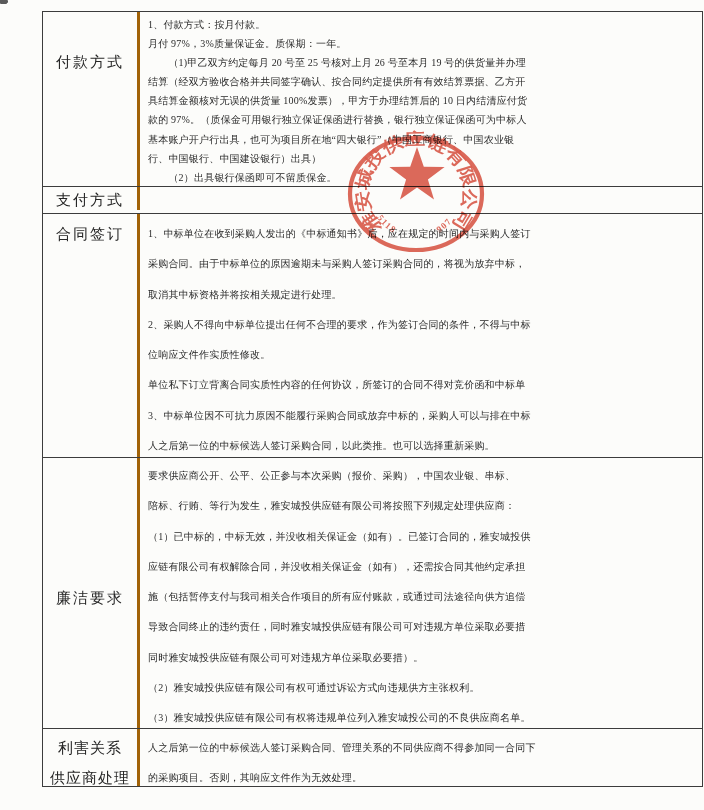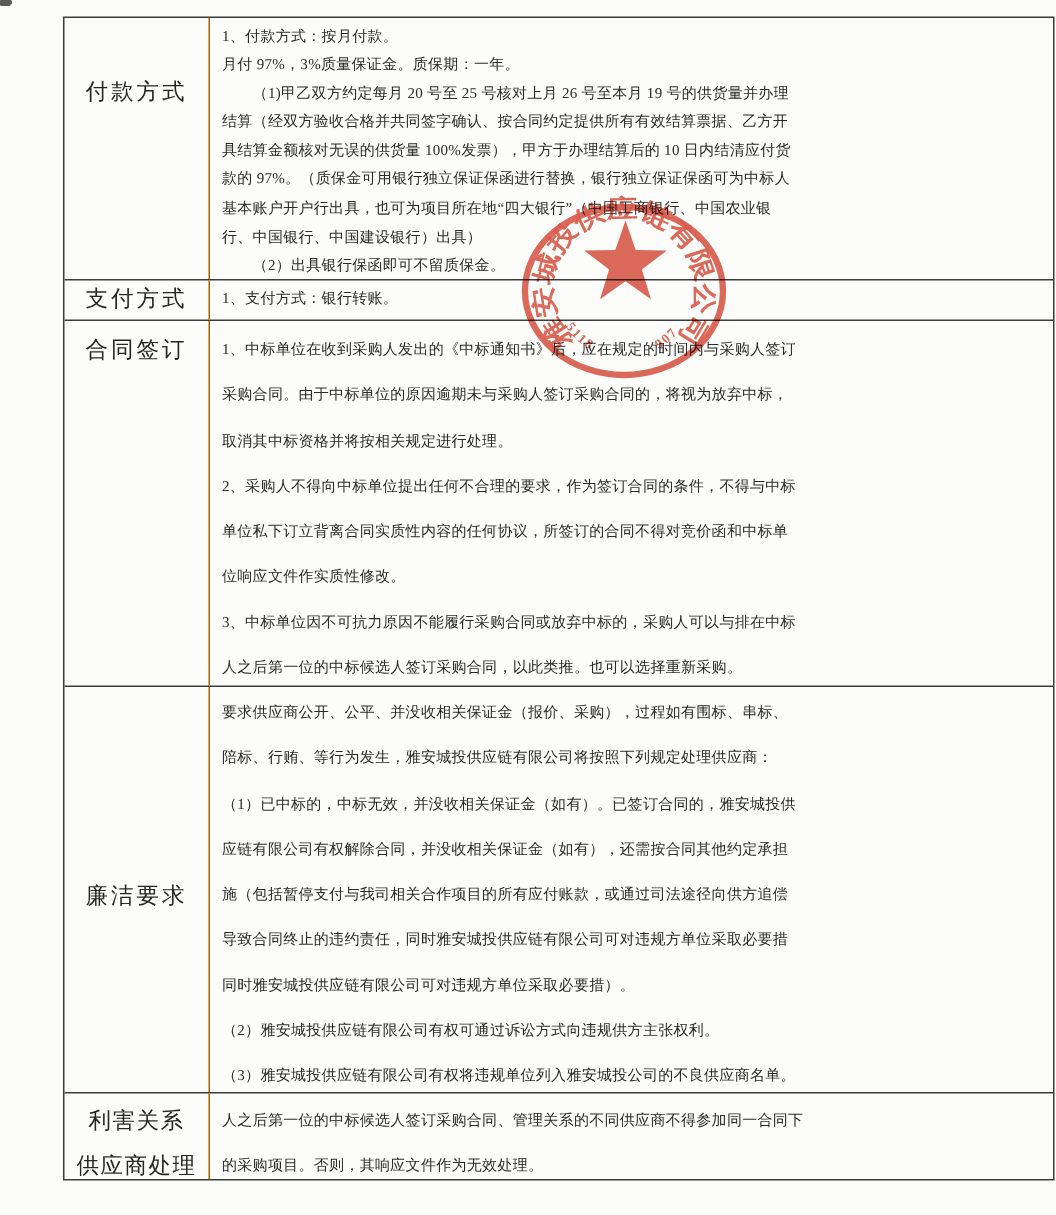--- a/index.html
+++ b/index.html
@@ -10,27 +10,27 @@
     color:#2a2a2a;
   }
   .terms-table {
     position:absolute; left:42px; top:11px; width:659px;
     border:1px solid #3c3c3c; background:transparent;
     box-sizing:content-box;
   }
   .trow { display:flex; border-top:1px solid #3c3c3c; box-sizing:border-box; }
   .trow:first-child { border-top:none; }
   .lcell {
-    flex:none; width:97px; border-right:1px solid #a16207;
+    flex:none; width:97px; border-right:3px solid #a16207;
     text-align:center; font-size:15px; letter-spacing:2px;
     line-height:20px; box-sizing:border-box; color:#262626;
   }
   .ccell { flex:1; padding:0 4px 0 8px; overflow:hidden; box-sizing:border-box; }
   .tline { white-space:nowrap; letter-spacing:0.2px; font-size:10px; }
-  .r1 { height:174px; } .r2 { height:27px; } .r3 { height:244px; }
+  .r1 { height:174px; } .r2 { height:27px;flex-direction:column; } .r3 { height:244px; }
   .r4 { height:271px; } .r5 { height:58px; }
   .lh19 .tline { line-height:19.1px; }
   .lh30 .tline { line-height:30.3px; }
   .pt3 { padding-top:3px; } .pt5 { padding-top:5px; } .pt4 { padding-top:4px; }
   .lp1 { padding-top:40px; } .lp2 { padding-top:3px; } .lp3 { padding-top:10px; }
   .lp4 { padding-top:130px; }
   .lbl5 { padding-top:4px;text-align:center; }
   .lbl5 div { line-height:30.3px; letter-spacing:1px; }
   .seal {
     position:absolute; left:0; top:0; width:704px; height:810px;
@@ -78,32 +78,32 @@
     </div>
 
     <div class="trow r3">
       <div class="lcell lp3">合同签订</div>
       <div class="ccell lh30 pt5">
 
       <div class="tline">1、中标单位在收到采购人发出的《中标通知书》后，应在规定的时间内与采购人签订</div>
           <div class="tline">采购合同。由于中标单位的原因逾期未与采购人签订采购合同的，将视为放弃中标，</div>
           <div class="tline">取消其中标资格并将按相关规定进行处理。</div>
           <div class="tline">2、采购人不得向中标单位提出任何不合理的要求，作为签订合同的条件，不得与中标</div>
+          <div class="tline">位响应文件作实质性修改。</div>
           <div class="tline">单位私下订立背离合同实质性内容的任何协议，所签订的合同不得对竞价函和中标单</div>
-          <div class="tline">位响应文件作实质性修改。</div>
           <div class="tline">3、中标单位因不可抗力原因不能履行采购合同或放弃中标的，采购人可以与排在中标</div>
           <div class="tline">人之后第一位的中标候选人签订采购合同，以此类推。也可以选择重新采购。</div>
         </div>
     </div>
 
     <div class="trow r4">
       <div class="lcell lp4">廉洁要求</div>
       <div class="ccell lh30 pt3">
 
-      <div class="tline">要求供应商公开、公平、并没收相关保证金（报价、采购），过程如有围标、串标、</div>
+      <div class="tline">要求供应商公开、公平、公正参与本次采购（报价、采购），中国农业银、串标、</div>
           <div class="tline">陪标、行贿、等行为发生，雅安城投供应链有限公司将按照下列规定处理供应商：</div>
           <div class="tline">（1）已中标的，中标无效，并没收相关保证金（如有）。已签订合同的，雅安城投供</div>
           <div class="tline">应链有限公司有权解除合同，并没收相关保证金（如有），还需按合同其他约定承担</div>
           <div class="tline">施（包括暂停支付与我司相关合作项目的所有应付账款，或通过司法途径向供方追偿</div>
           <div class="tline">导致合同终止的违约责任，同时雅安城投供应链有限公司可对违规方单位采取必要措</div>
           <div class="tline">同时雅安城投供应链有限公司可对违规方单位采取必要措）。</div>
           <div class="tline">（2）雅安城投供应链有限公司有权可通过诉讼方式向违规供方主张权利。</div>
           <div class="tline">（3）雅安城投供应链有限公司有权将违规单位列入雅安城投公司的不良供应商名单。</div>
         </div>
     </div>

